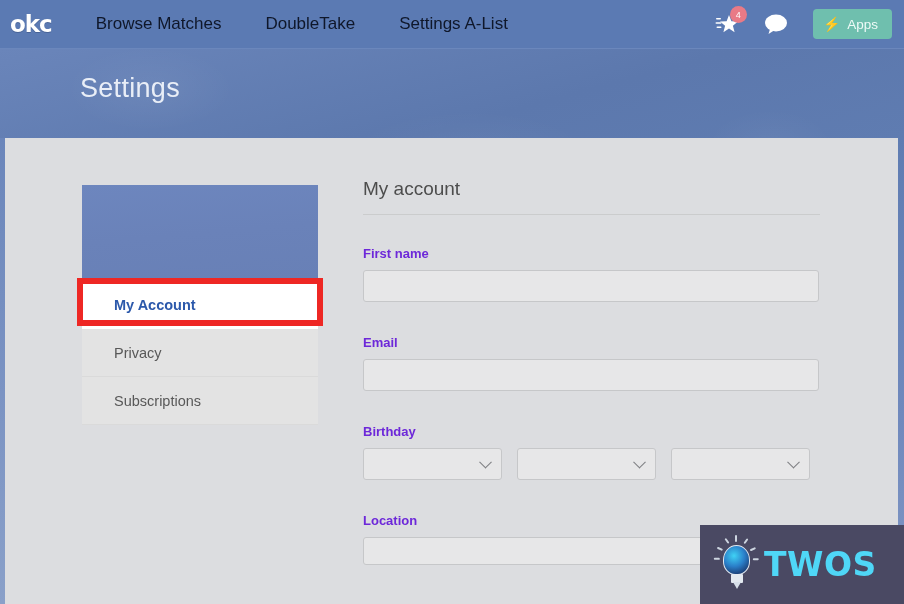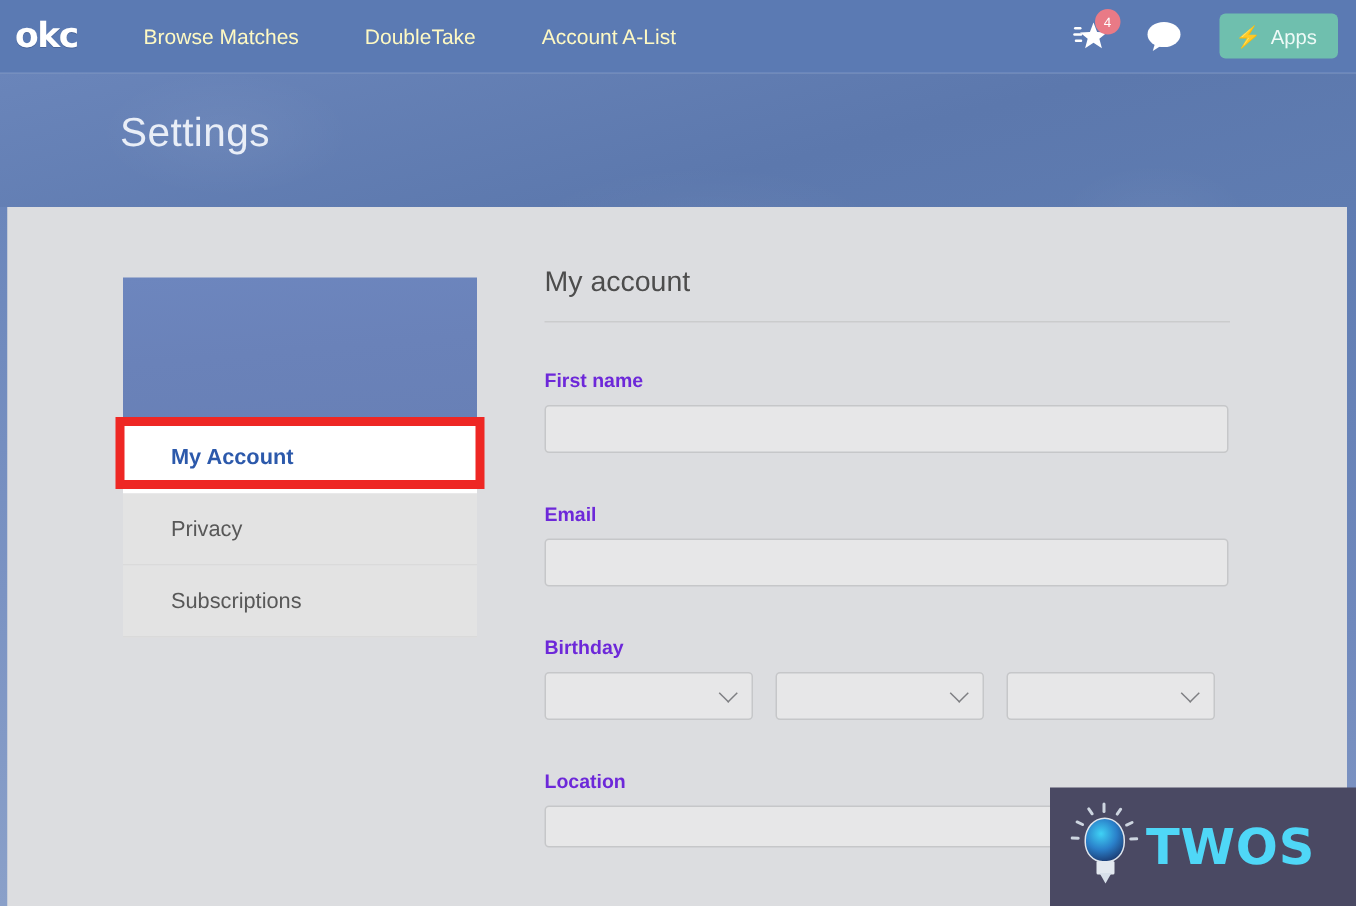--- a/index.html
+++ b/index.html
@@ -26,21 +26,21 @@
   }
   .logo {
     margin-left: 10px; margin-right: 22px;
     font-size: 23px; font-weight: bold; color: #ffffff;
     letter-spacing: -1px;
     font-family: "DejaVu Sans", sans-serif;
     text-shadow: 0 1px 0 rgba(40,60,100,0.35);
   }
   .nav-links { display: flex; align-items: center; gap: 0px; }
   .nav-link {
-    color: #fef9c3; font-size: 14px;
+    color: #0f172a; font-size: 17px;
     padding: 0 22px; cursor: pointer; white-space: nowrap;
   }
   .nav-right {
     margin-left: auto; display: flex; align-items: center;
     gap: 6px; padding-right: 12px;
   }
   .icon-btn {
     position: relative; width: 42px; height: 40px;
     display: flex; align-items: center; justify-content: center;
     cursor: pointer;
@@ -219,21 +219,21 @@
 </head>
 <body>
 
 <div id="app">
 
   <div class="navbar">
     <div class="logo">okc</div>
     <div class="nav-links">
       <div class="nav-link">Browse Matches</div>
       <div class="nav-link">DoubleTake</div>
-      <div class="nav-link">Account A-List</div>
+      <div class="nav-link">Settings A-List</div>
     </div>
     <div class="nav-right">
 
       <div class="icon-btn">
         <svg width="26" height="24" viewBox="0 0 26 24">
           <path d="M14 3 L16.4 9.3 L23 9.6 L17.9 13.8 L19.6 20.2 L14 16.5 L8.4 20.2 L10.1 13.8 L5 9.6 L11.6 9.3 Z" fill="#ffffff"></path>
           <rect x="1" y="6" width="5" height="1.6" rx="0.8" fill="#ffffff"></rect>
           <rect x="0.5" y="10.2" width="6" height="1.6" rx="0.8" fill="#ffffff"></rect>
           <rect x="1.5" y="14.4" width="5" height="1.6" rx="0.8" fill="#ffffff"></rect>
         </svg>

